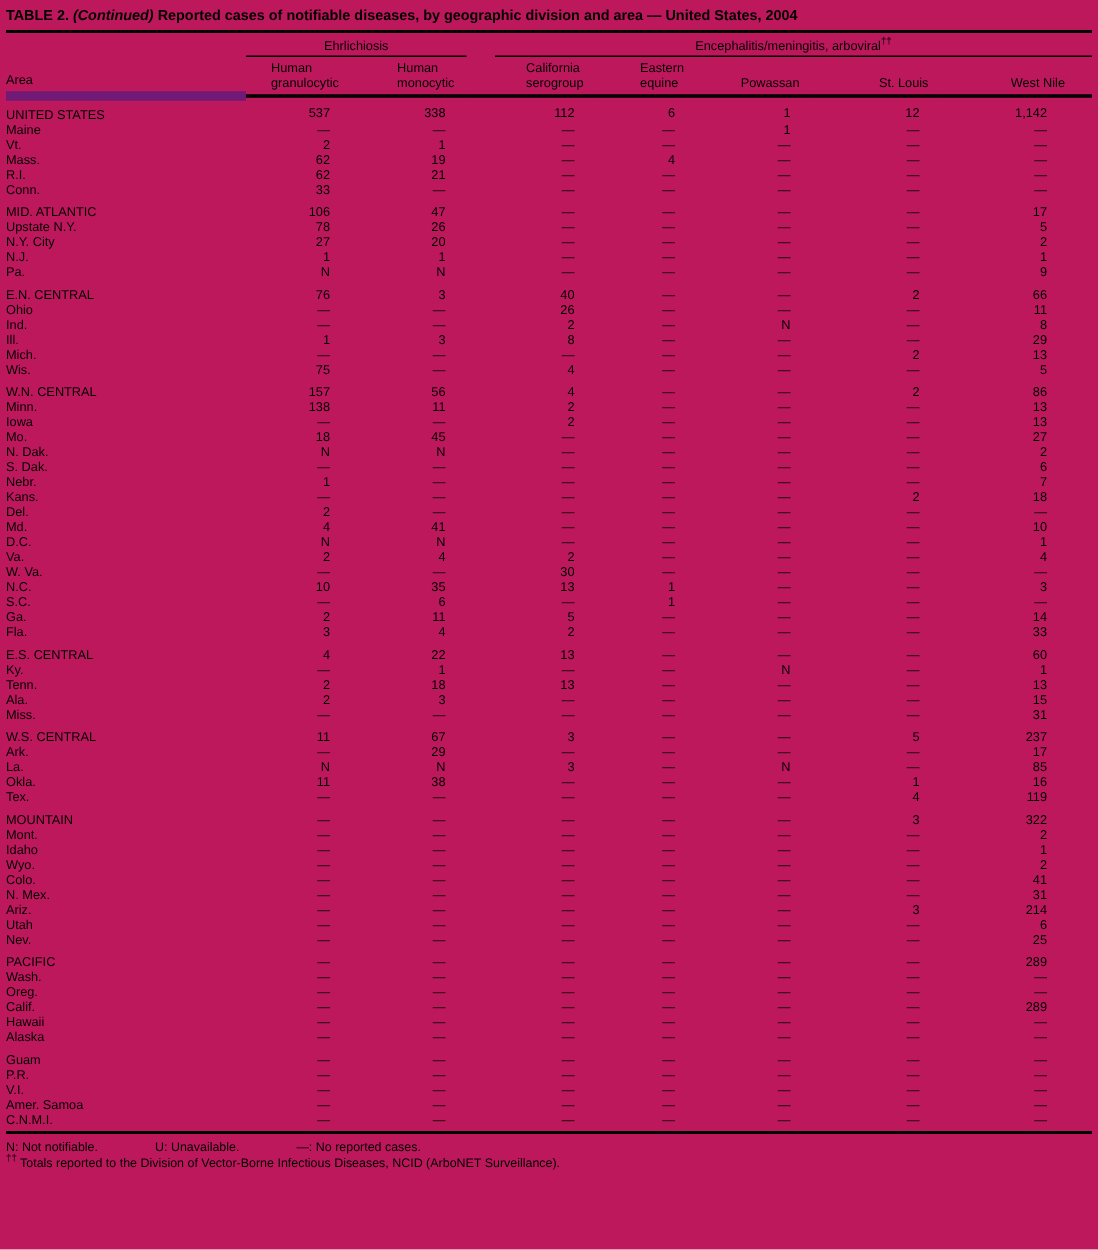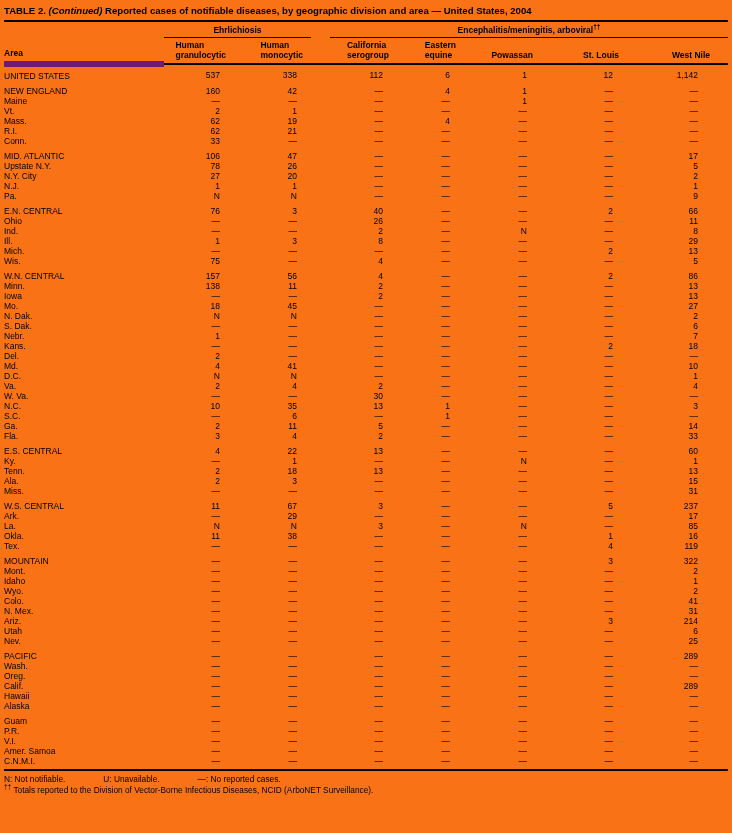--- a/index.html
+++ b/index.html
@@ -7,21 +7,21 @@
     padding: 0;
     background: #ffffff;
     color: #000000;
     font-family: "Liberation Sans", sans-serif;
   }
   .page {
     width: 732px;
     height: 833px;
     box-sizing: border-box;
     padding: 4px 4px 0 4px;
-    background: #f97316;
+    background: #be185d;
     overflow: hidden;
   }
   .title {
     font-size: 9.6px;
     font-weight: bold;
     line-height: 13px;
     padding-bottom: 3px;
     border-bottom: 2px solid #000;
     white-space: nowrap;
   }
@@ -35,21 +35,21 @@
   col.c-gran { width: 70px; }
   col.c-mono { width: 77px; }
   col.c-sero { width: 86px; }
   col.c-eq   { width: 67px; }
   col.c-pow  { width: 77px; }
   col.c-stl  { width: 86px; }
   col.c-wn   { width: 101px; }
 
   thead th {
     font-size: 8.5px;
-    font-weight: bold;
+    font-weight: normal;
     line-height: 10px;
     padding: 0;
     white-space: nowrap;
   }
   th.grp-spacer { border: none; }
   th.grp-cell { vertical-align: bottom; padding-top: 3px; }
   .grp-inner {
     border-bottom: 1px solid #000;
     padding-bottom: 2px;
     text-align: center;
@@ -139,30 +139,20 @@
         <tr>
           <td class="area">UNITED STATES</td>
           <td class="val">537</td>
           <td class="val">338</td>
           <td class="val">112</td>
           <td class="val">6</td>
           <td class="val">1</td>
           <td class="val">12</td>
           <td class="val last">1,142</td>
         </tr>
-        <tr class="gap">
-          <td class="area">NEW ENGLAND</td>
-          <td class="val">160</td>
-          <td class="val">42</td>
-          <td class="val">—</td>
-          <td class="val">4</td>
-          <td class="val">1</td>
-          <td class="val">—</td>
-          <td class="val last">—</td>
-        </tr>
         <tr>
           <td class="area">Maine</td>
           <td class="val">—</td>
           <td class="val">—</td>
           <td class="val">—</td>
           <td class="val">—</td>
           <td class="val">1</td>
           <td class="val">—</td>
           <td class="val last">—</td>
         </tr>

